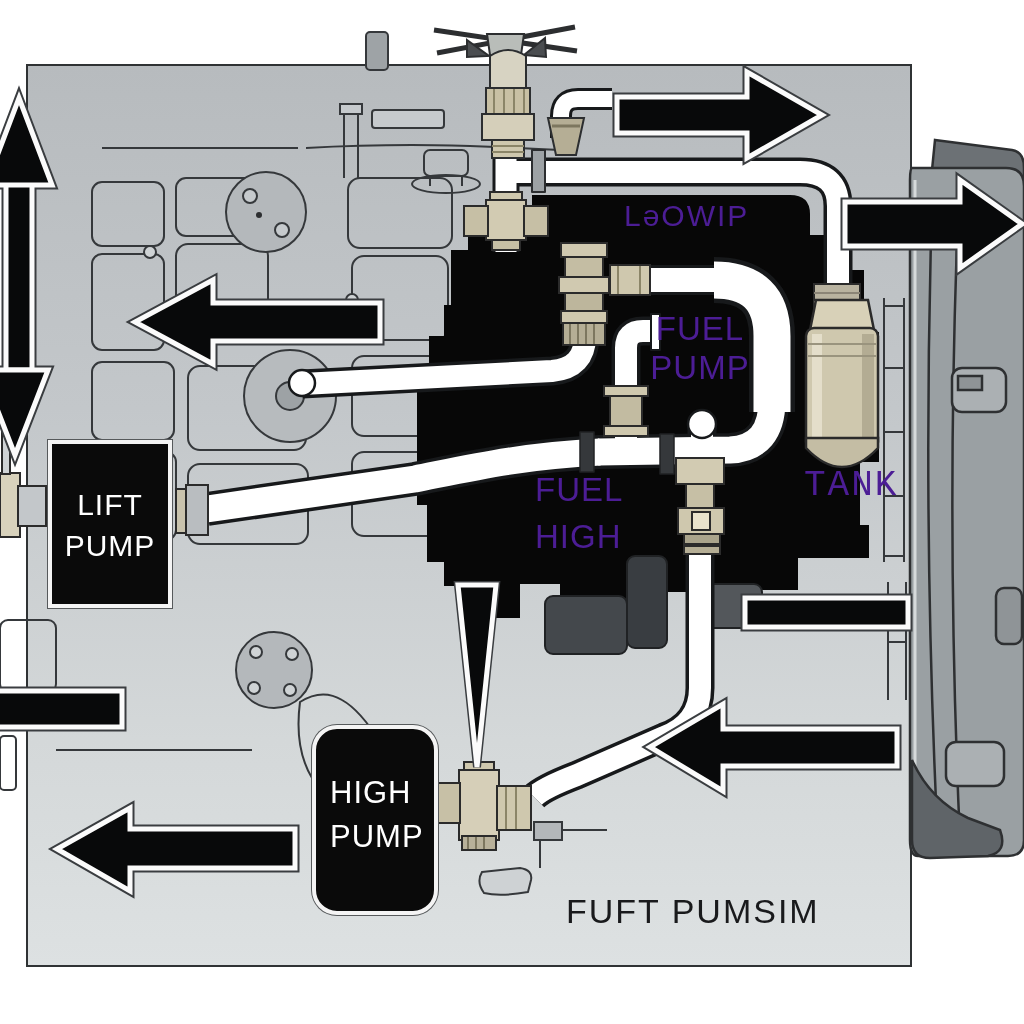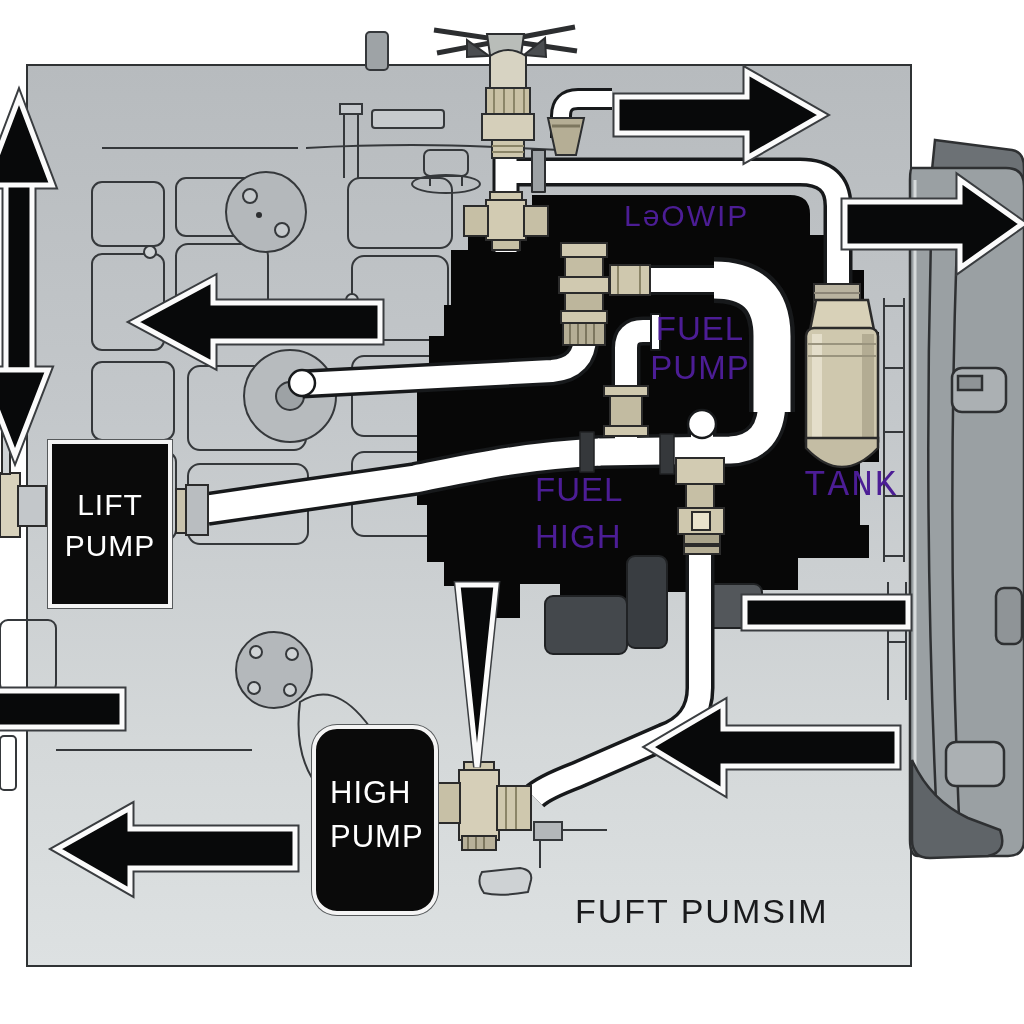--- a/index.html
+++ b/index.html
@@ -12,21 +12,21 @@
   .label{position:absolute;color:#4c1d95;font-weight:500;line-height:1;white-space:nowrap;}
   .blackbox{position:absolute;background:#0a0a0a;border:4px solid #f4f4f4;
             box-shadow:0 0 0 1px #56595b;box-sizing:border-box;color:#ffffff;}
   .blackbox .bl{font-weight:500;letter-spacing:1px;}
   #lowip{font-size:30px;letter-spacing:2px;}
   #fuelpump{font-size:33px;text-align:center;letter-spacing:1px;}
   #fuelpump div{margin-bottom:6px;}
   #fueltamp{font-size:33px;letter-spacing:1px;}
   #fueltamp div{margin-bottom:14px;}
   #tank{font-size:36px;letter-spacing:2px;}
-  #caption{color:#191a1c;font-size:34px;letter-spacing:2px;font-weight:500;margin-left:9px;}
+  #caption{color:#191a1c;font-size:34px;letter-spacing:2px;font-weight:500;}
   #liftpump{left:48px;top:440px;width:124px;height:168px;font-size:30px;text-align:center;padding-top:44px;}
   #liftpump div{margin-bottom:7px;}
   #highfume{left:312px;top:725px;width:126px;height:190px;font-size:31px;padding:46px 0 0 14px;border-radius:25px;}
   #highfume div{margin-bottom:8px;}
 </style>
 </head>
 <body>
 
 <div id="stage">
   <div id="panel"></div>

